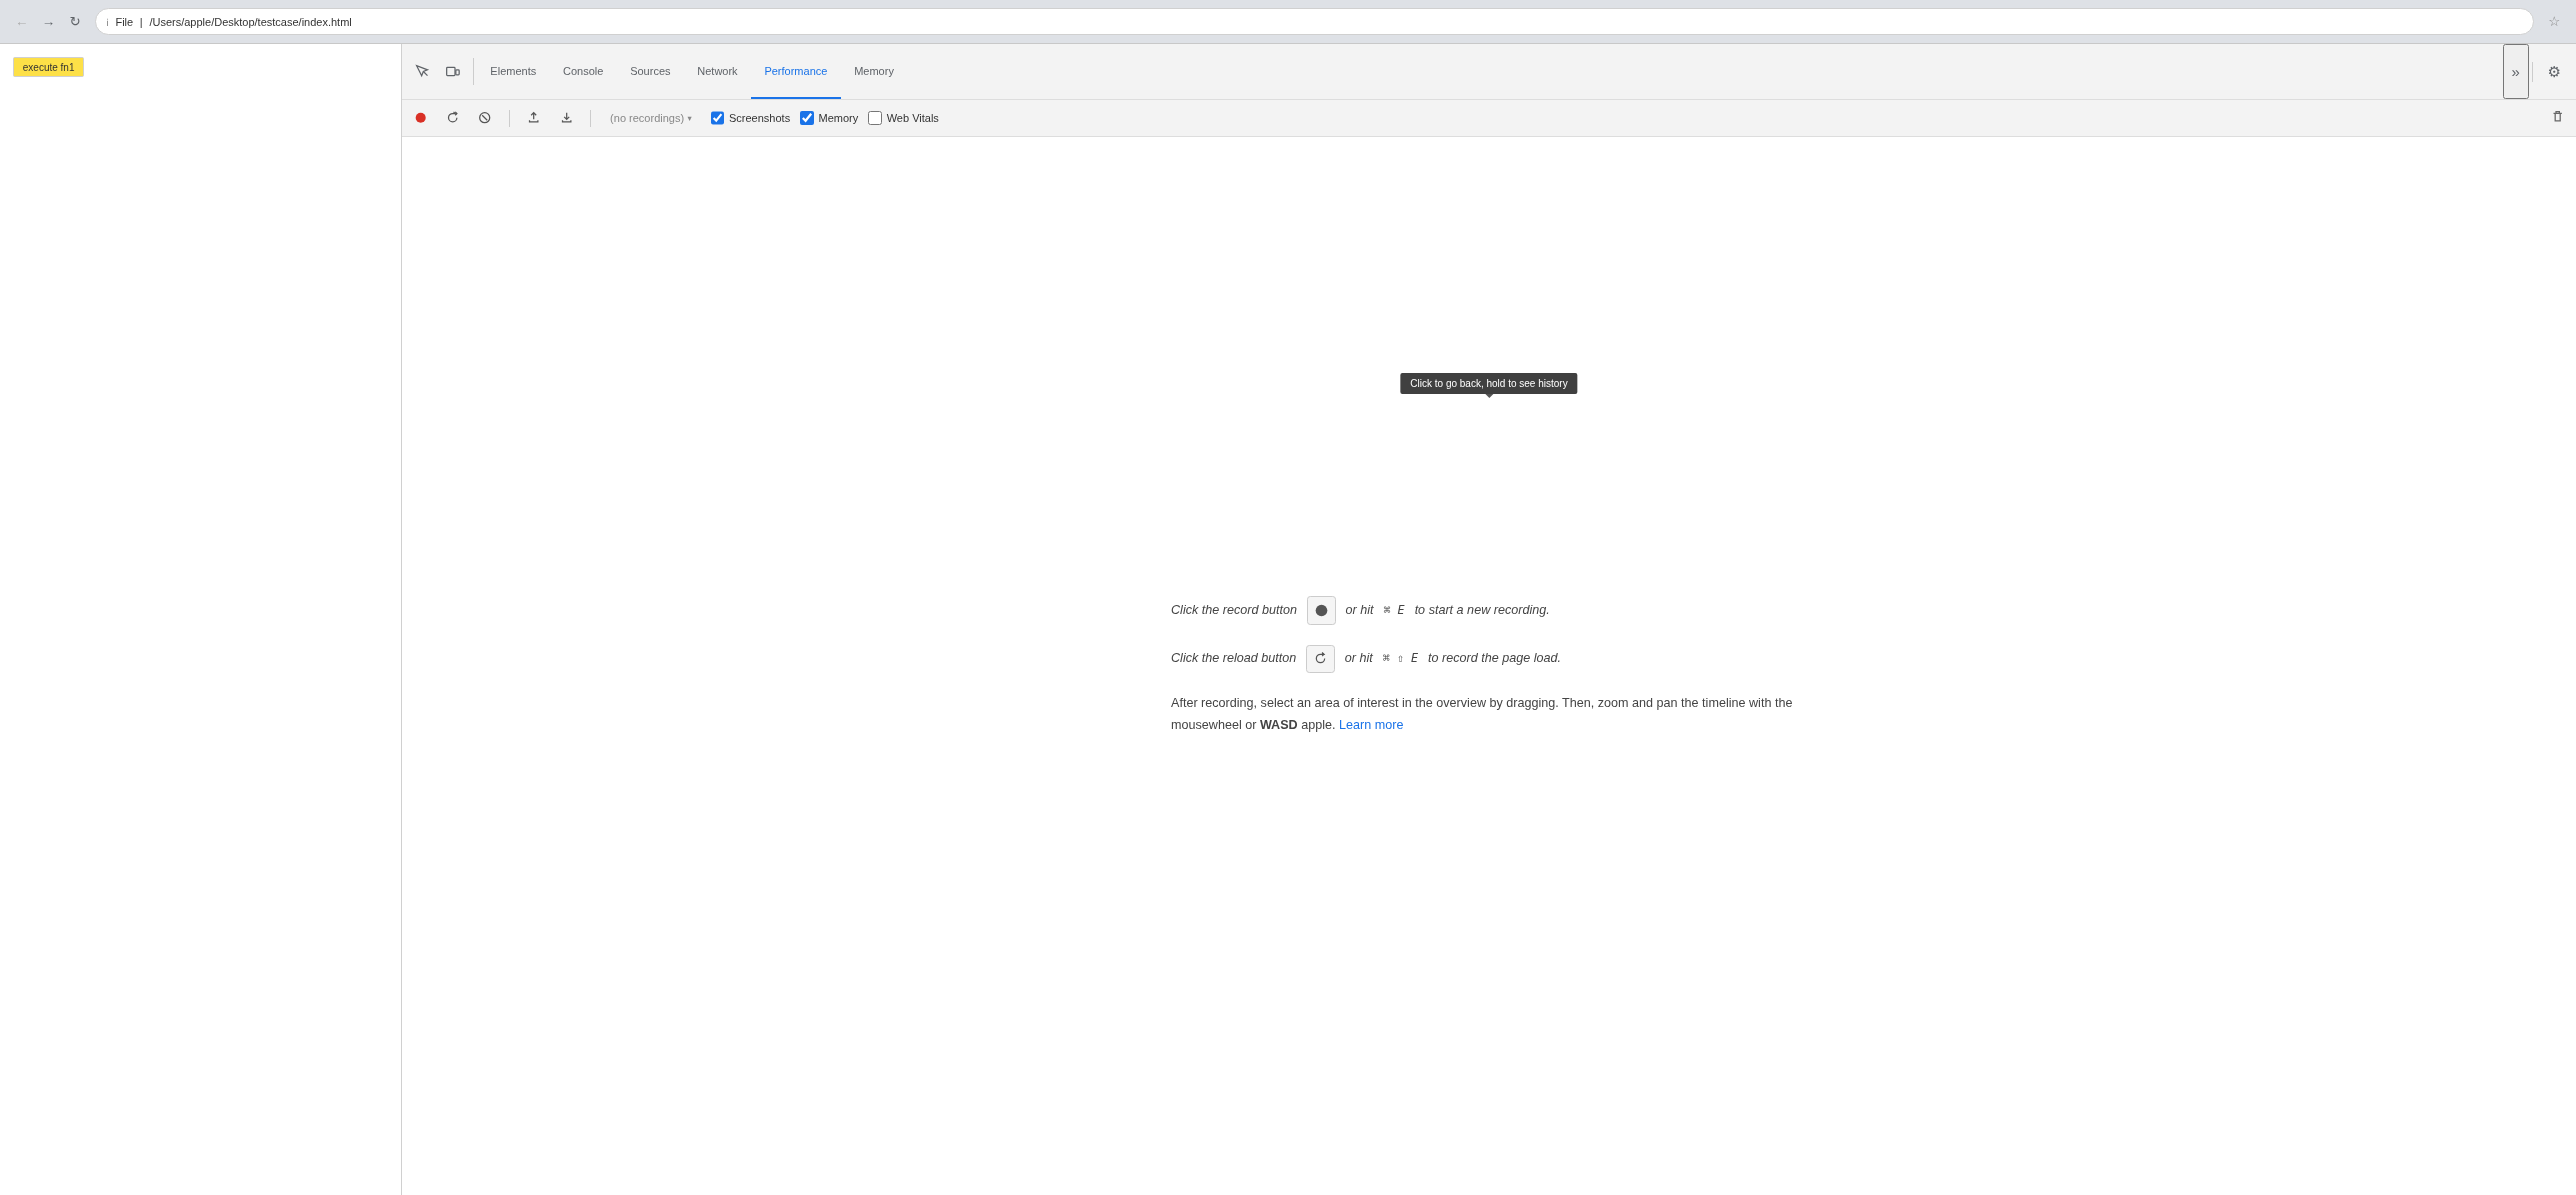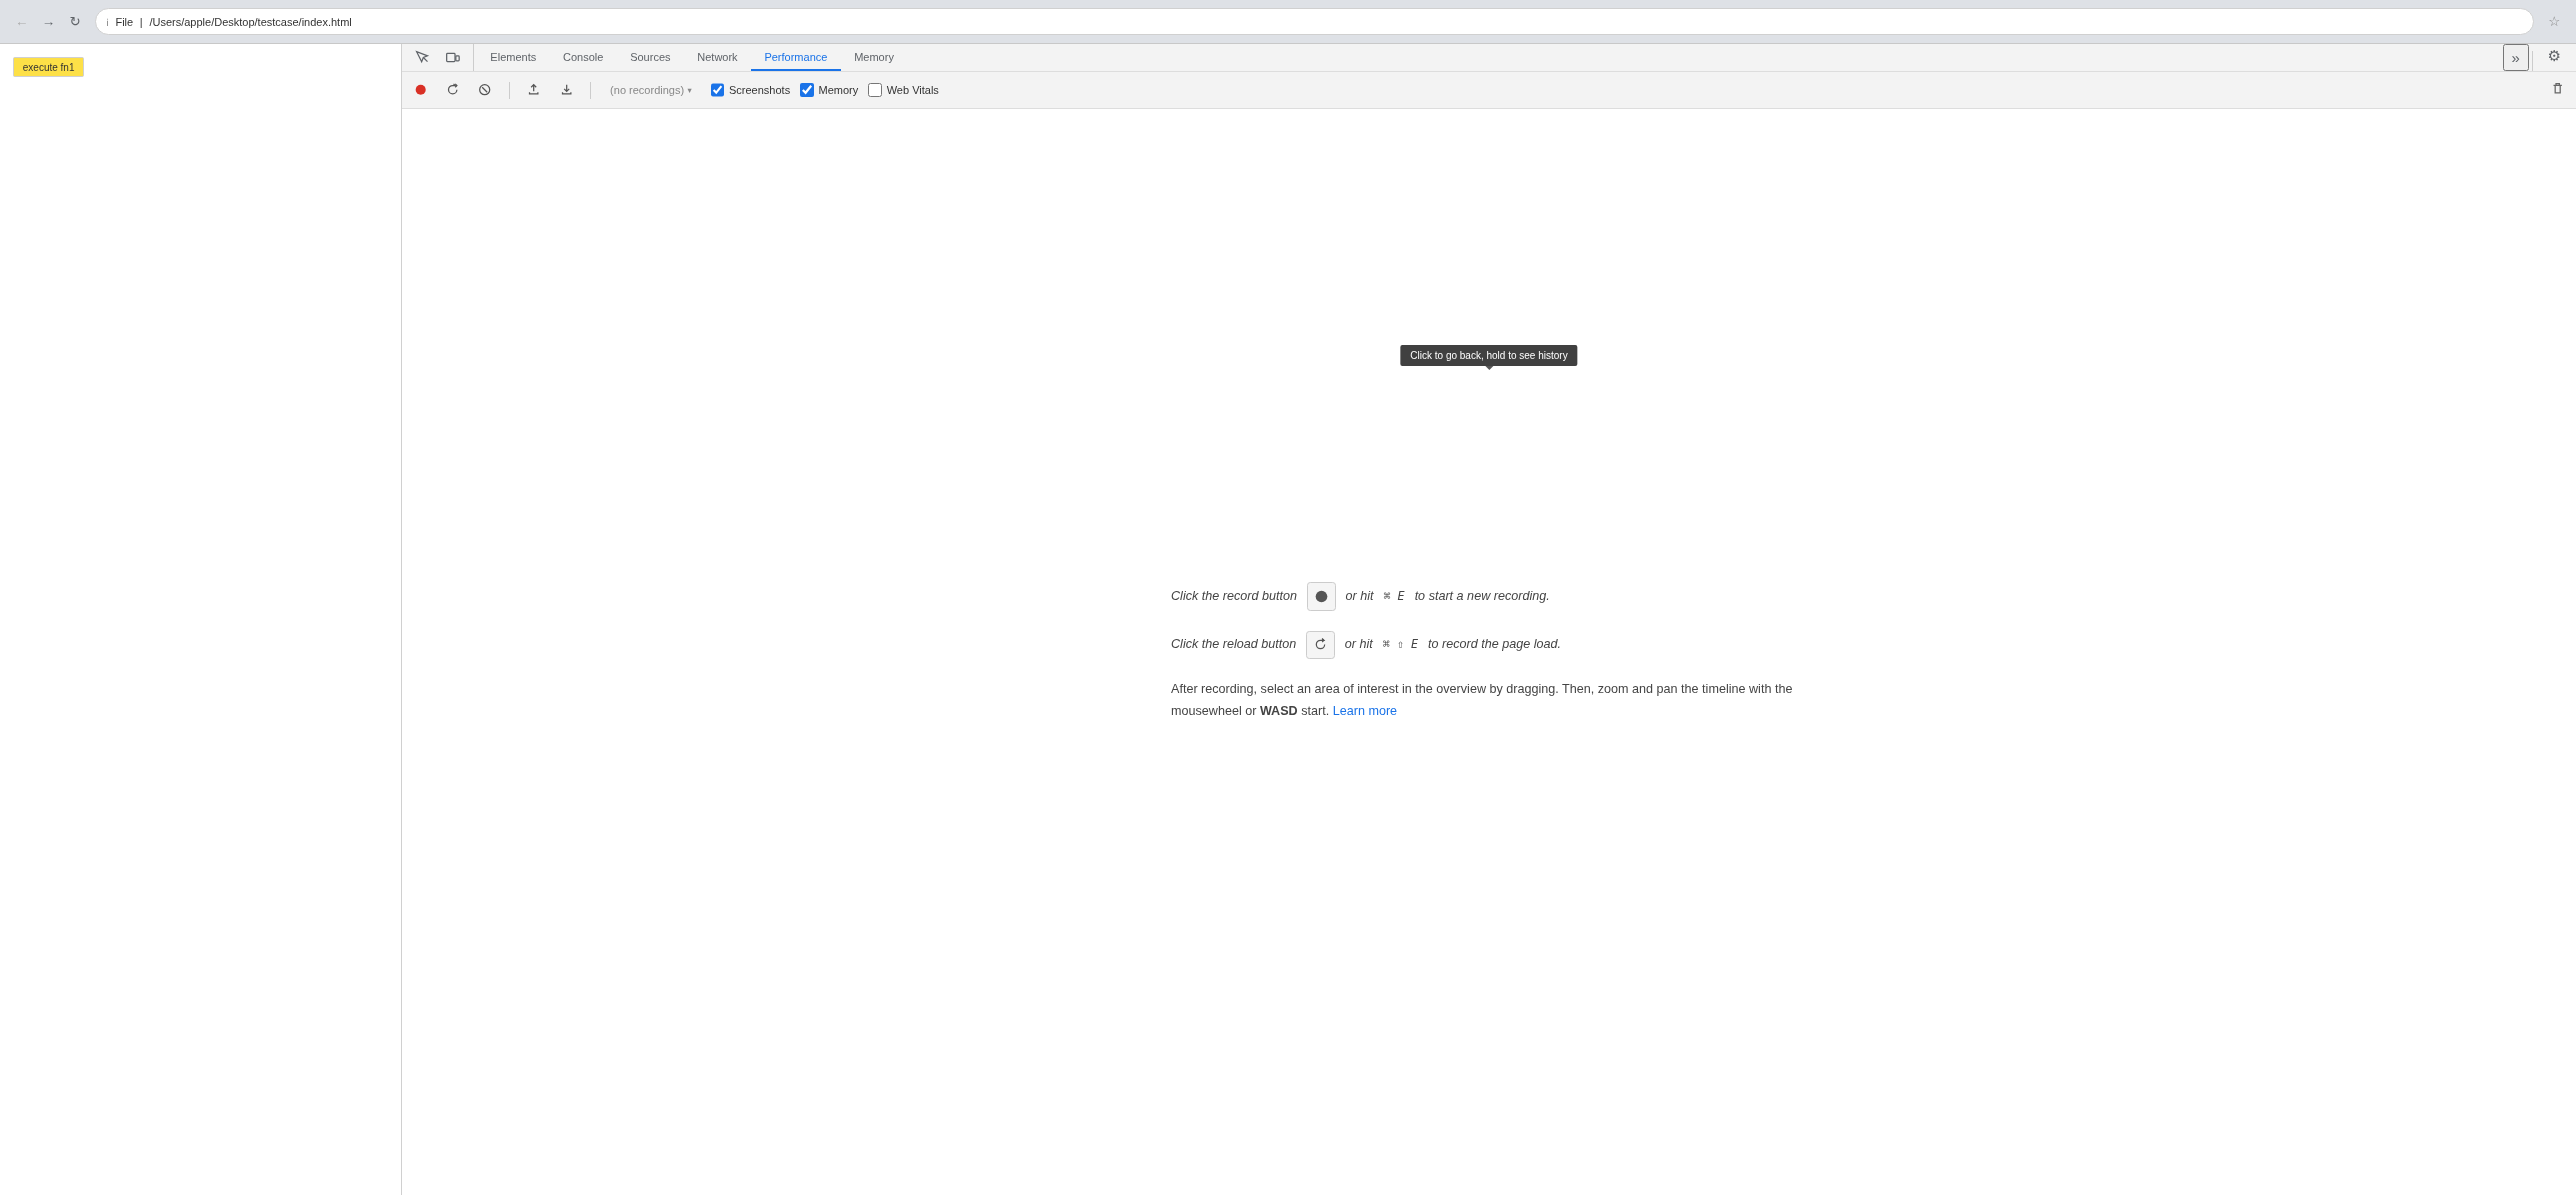--- a/index.html
+++ b/index.html
@@ -18,21 +18,21 @@
     .main-layout { display: flex; height: calc(100vh - 44px); }
 
     
     .page-content { width: 402px; background: white; border-right: 0.8px solid #d0d0d0; display: flex; align-items: flex-start; padding: 13.4px; }
     .execute-btn { border: 0.8px solid #d0d0d0; background: #fde047; padding: 3.3px 8.4px; font-size: 10px; cursor: pointer; border-radius: 1.7px; color: #333; }
 
     
     .devtools { flex: 1; background: white; display: flex; flex-direction: column; }
 
     
-    .devtools-toolbar { height: 28px; display: flex; align-items: flex-end; border-bottom: 0.8px solid #ddd; padding: 0 6.7px; gap: 0; background: #f3f3f3; }
+    .devtools-toolbar { height: 56px; display: flex; align-items: center; border-bottom: 0.8px solid #ddd; padding: 0 6.7px; gap: 0; background: #f3f3f3; }
     .toolbar-icons { display: flex; align-items: center; gap: 3.3px; padding-right: 6.7px; border-right: 0.8px solid #ccc; margin-right: 3.3px; }
     .toolbar-icon-btn { width: 27px; height: 27px; border: none; background: transparent; cursor: pointer; display: flex; align-items: center; justify-content: center; font-size: 15px; color: #5f6368; border-radius: 3.3px; }
     .devtools-tabs { display: flex; align-items: stretch; height: 100%; flex: 1; }
     .devtools-tab { padding: 0 13.4px; height: 100%; display: flex; align-items: center; font-size: 11px; color: #5f6368; cursor: pointer; border-bottom: 2.5px solid transparent; white-space: nowrap; }
     .devtools-tab.active { color: #1a73e8; border-bottom: 2.5px solid #1a73e8; font-weight: 400; }
     .more-tabs-btn { padding: 0 6.7px; height: 100%; display: flex; align-items: center; font-size: 15px; color: #5f6368; cursor: pointer; }
     .settings-btn { width: 30px; height: 30px; border: none; background: transparent; cursor: pointer; display: flex; align-items: center; justify-content: center; font-size: 15px; color: #5f6368; margin-left: 3.3px; }
 
     
     .perf-toolbar { height: 37px; display: flex; align-items: center; padding: 0 6.7px; gap: 9px; border-bottom: 0.8px solid #ddd; background: #f3f3f3; }
@@ -217,21 +217,21 @@
               <path d="M14 9A5 5 0 1 1 9 4h4l-2-2" stroke="#555" stroke-width="1.5"></path>
               <path d="M11 2l2 2-2 2" stroke="#555" stroke-width="1.5"></path>
             </svg>
           </div>
           <span> or hit </span>
           <span class="key-code">⌘ ⇧ E</span>
           <span>to record the page load.</span>
         </div>
 
         <div class="instruction-text-block">
-          <span>After recording, select an area of interest in the overview by dragging. Then, zoom and pan the timeline with the mousewheel or </span><span class="bold-text">WASD</span><span> start.</span> <a class="learn-more-link" href="#">Learn more</a>
+          <span>After recording, select an area of interest in the overview by dragging. Then, zoom and pan the timeline with the mousewheel or </span><span class="bold-text">WASD</span><span> apple.</span> <a class="learn-more-link" href="#">Learn more</a>
         </div>
 
       </div>
     </div>
 
   </div>
 </div>
 
 
 </body></html>

